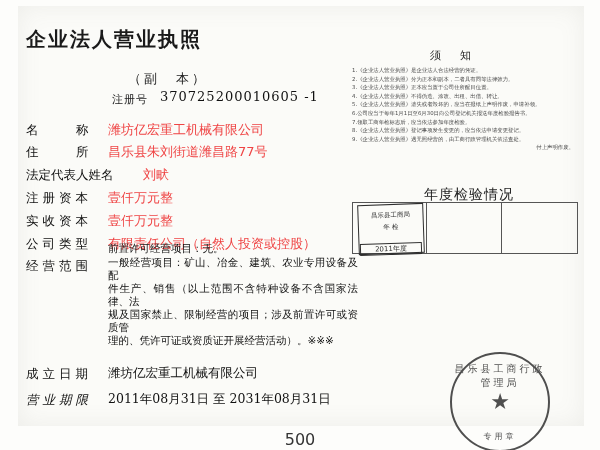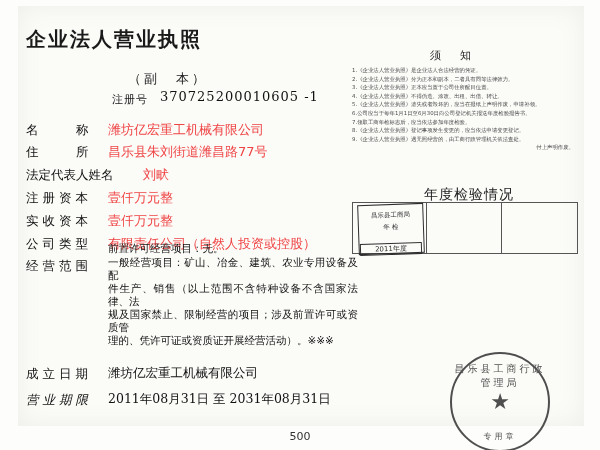--- a/index.html
+++ b/index.html
@@ -104,21 +104,21 @@
   .big-seal .arc-bottom{
     position:absolute;left:0;bottom:8px;width:100%;text-align:center;
     font-size:8px;letter-spacing:3px;color:#2a2a2a;
   }
 
   .footer-line{
     position:absolute;left:26px;font-size:12.5px;color:#111;
   }
   .page-number{
     position:absolute;left:0;top:430px;width:600px;text-align:center;
-    font-size:11px;color:#333;
+    font-size:16px;color:#333;
   }
   .handwriting{
     font-family:"DejaVu Serif","Liberation Serif",serif;
   }
 </style>
 </head>
 <body>
 
 <div class="page">
   <div class="paper"></div>

